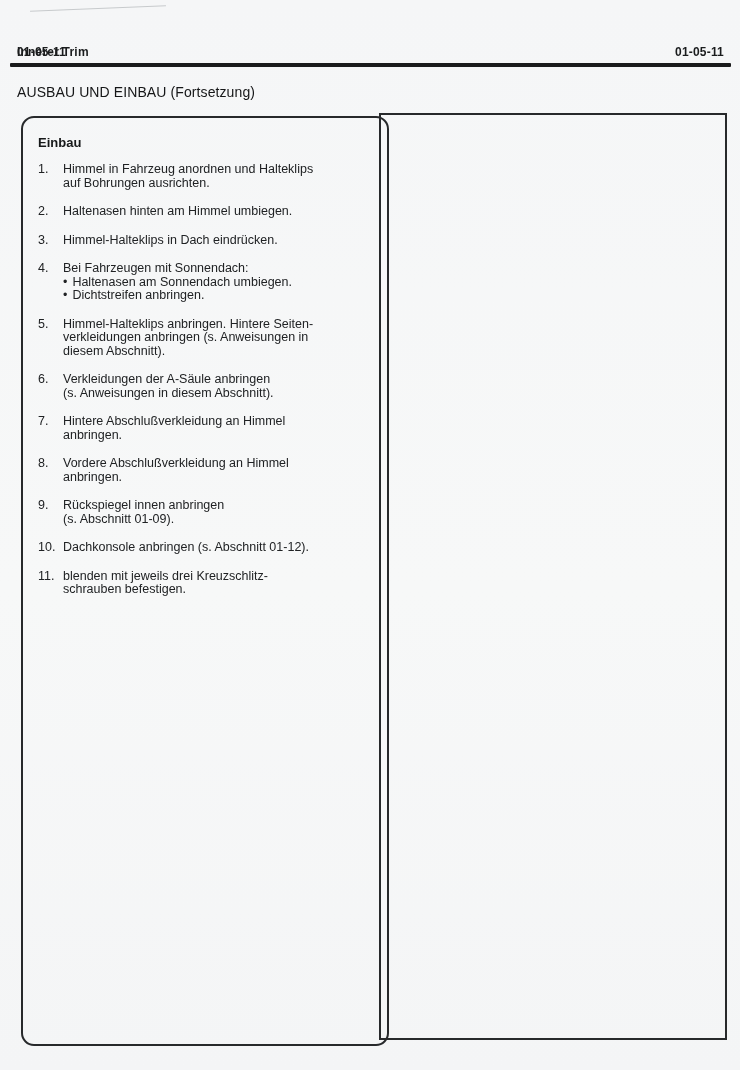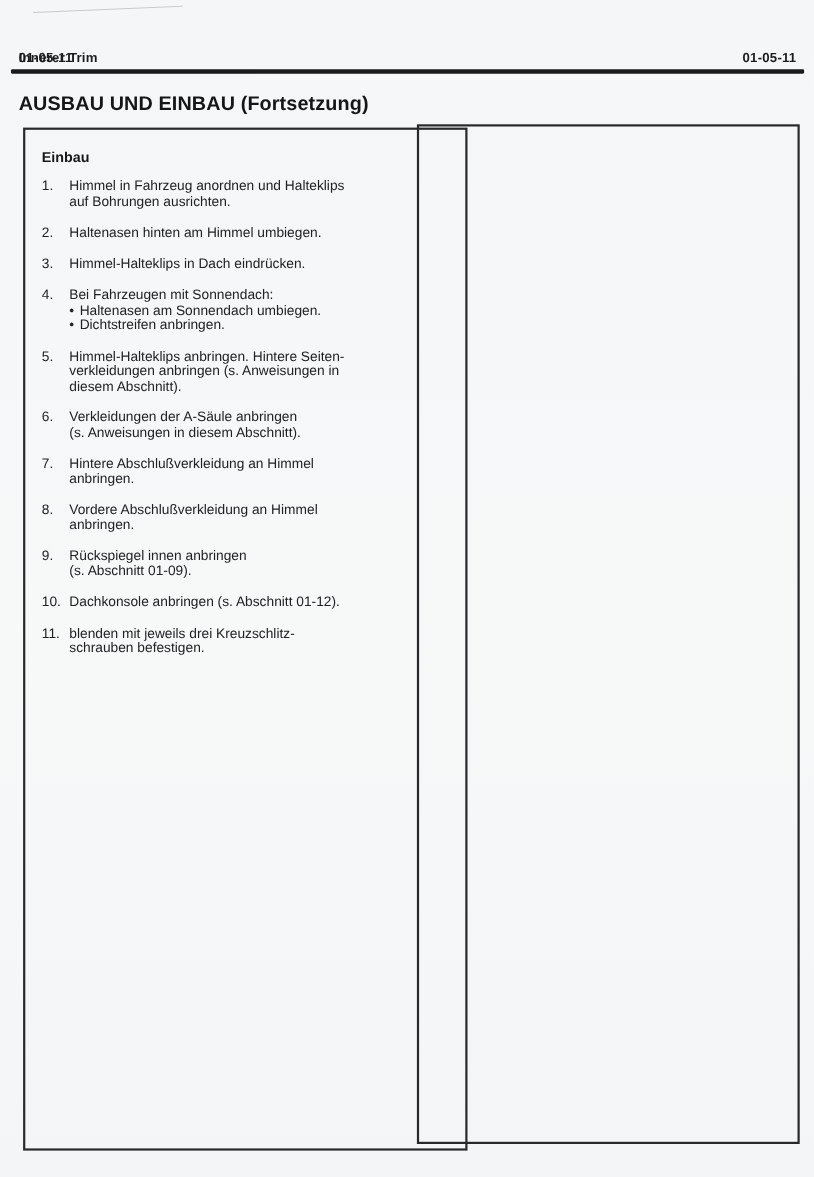--- a/index.html
+++ b/index.html
@@ -39,35 +39,36 @@
   .hrule {
     position: absolute;
     left: 10px; top: 63px;
     width: 721px; height: 4px;
     background: #1a1b1c;
     border-radius: 1px;
   }
   .section-title {
     position: absolute;
     left: 17px; top: 84px;
-    font-weight: bold;
-    font-size: 18px;
+    font-weight: normal;
+    font-size: 14px;
     letter-spacing: 0.1px;
     color: #151617;
   }
   .panel {
     position: absolute;
     border: 2px solid #27292b;
     background: transparent;
     box-sizing: border-box;
   }
   .left-panel {
     left: 21px; top: 116px;
-    width: 404px; height: 930px;
+    width: 368px; height: 930px;
     padding: 17px 28px 0 15px;
+    border-radius: 13px;
   }
   .right-panel {
     left: 379px; top: 113px;
     width: 348px; height: 927px;
   }
   .panel-heading {
     font-weight: bold;
     font-size: 13px;
     color: #161819;
     margin-bottom: 13px;

